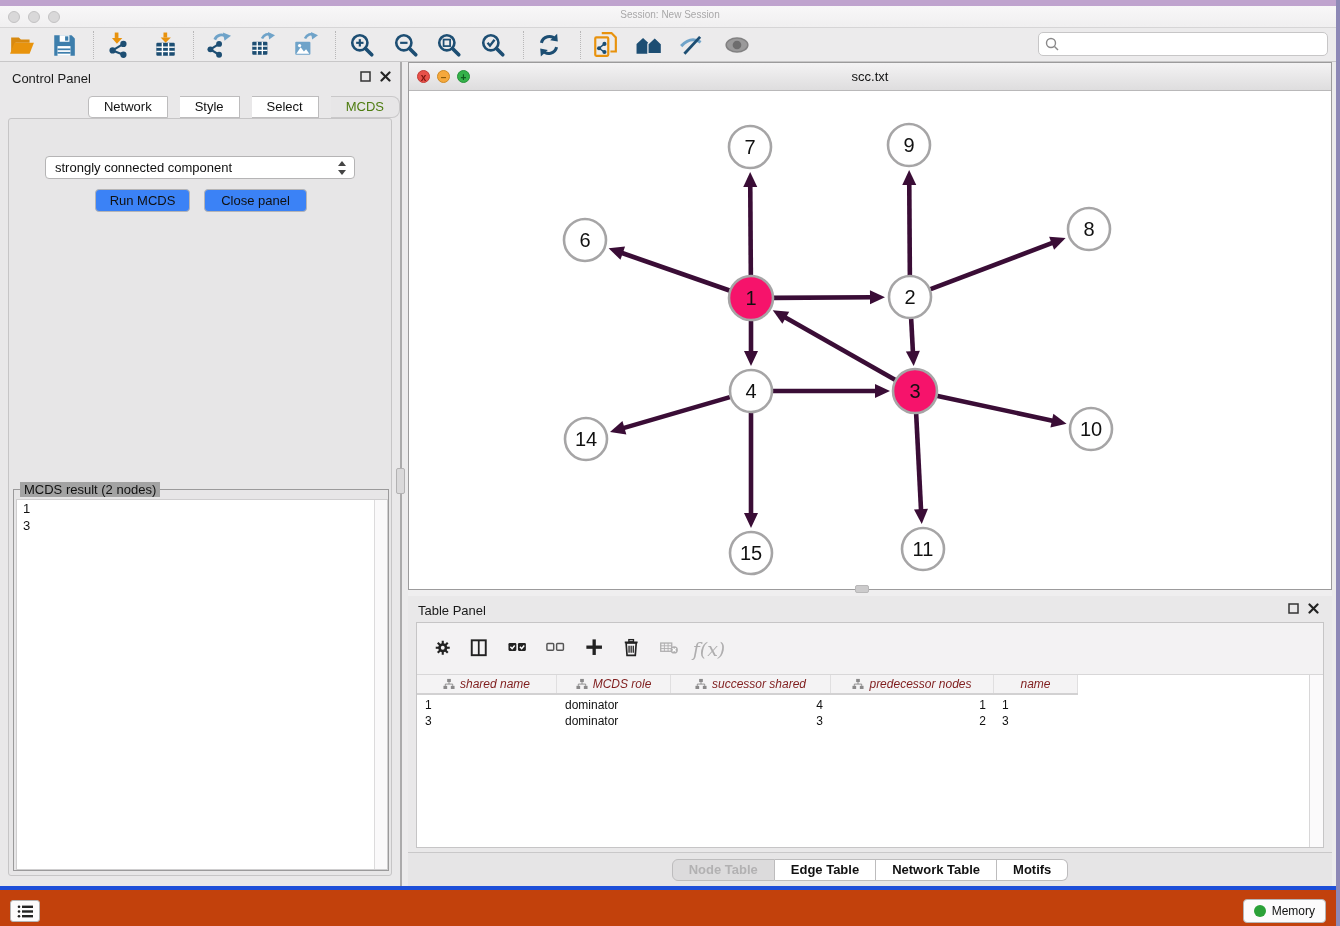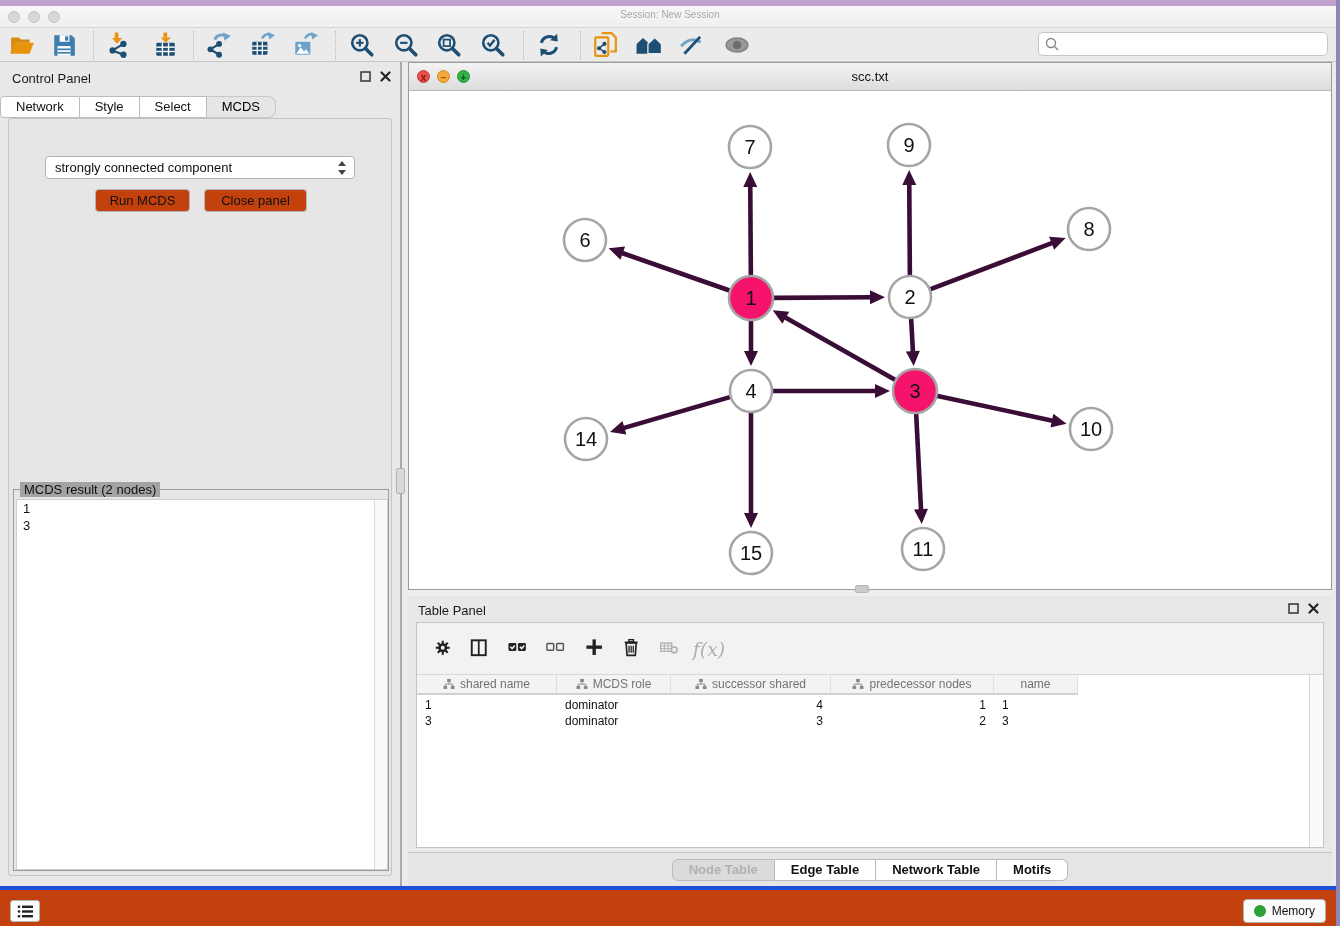--- a/index.html
+++ b/index.html
@@ -20,29 +20,29 @@
   .tb-btn { position:absolute; top:1px; width:40px; height:32px; display:flex; align-items:center; justify-content:center; cursor:default; }
   .tb-sep { position:absolute; top:3px; width:0; height:28px; border-left:1px dotted #B8B7B8; }
   .searchbox { position:absolute; right:12px; top:4px; width:290px; height:24px; background:#fff; border:1px solid #C7C6C7; border-radius:5px; display:flex; align-items:center; padding-left:6px; gap:4px; }
   .searchbox input { border:none; outline:none; flex:1; font-size:13px; height:18px; background:transparent; font-family:"Liberation Sans",sans-serif; }
 
   
   .control-panel { position:absolute; left:0; top:62px; width:400px; height:824px; background:#E9E8E9; }
   .cp-header { position:absolute; left:0; top:0; width:100%; height:32px; }
   .cp-title { position:absolute; left:12px; top:9px; font-size:13px; color:#1A1A1A; }
   .panel-ctl { position:absolute; top:7px; width:14px; height:14px; display:flex; align-items:center; justify-content:center; }
-  .cp-tabs { position:absolute; left:0; top:34px; width:100%; display:flex; justify-content:flex-start; }
+  .cp-tabs { position:absolute; left:0; top:34px; width:100%; display:flex; justify-content:flex-end;gap:12px; }
   .cp-tab { height:22px; line-height:20px; padding:0 15px; font-size:13px; background:#FFFFFF; border:1px solid #BDBCBD; border-left:none; color:#111; }
   .cp-tab:first-child { border-left:1px solid #BDBCBD; border-radius:4px 0 0 4px; }
-  .cp-tab.active { background:#E7E6E7; color:#000000; border-color:#C9C8C9; border-radius:0 8px 8px 0; }
+  .cp-tab.active { background:#E7E6E7; color:#4d7c0f; border-color:#C9C8C9; border-radius:0 8px 8px 0; }
   .cp-content { position:absolute; left:8px; top:56px; width:384px; height:758px; background:#E7E6E7; border:1px solid #C6C5C6; border-radius:3px; }
   .opt-label { position:absolute; left:0; top:16px; width:100%; text-align:center; font-size:13px; color:#111; }
   .opt-select { position:absolute; left:36px; top:37px; width:310px; height:23px; background:#fff; border:1px solid #B5B4B5; border-radius:4px; font-size:13px; color:#111; display:flex; align-items:center; padding:0 22px 0 9px; }
   .opt-stepper { position:absolute; right:7px; top:4px; }
-  .btn { position:absolute; height:23px; background:#c2410c; border:1px solid #B5B4B5; border-radius:4px; font-size:13px; color:#111; text-align:center; line-height:21px; }
+  .btn { position:absolute; height:23px; background:#3b82f6; border:1px solid #B5B4B5; border-radius:4px; font-size:13px; color:#111; text-align:center; line-height:21px; }
   .result-group { position:absolute; left:4px; top:370px; width:376px; height:382px; border:1px solid #9B9A9B; background:#E7E6E7; }
   .result-legend { position:absolute; left:6px; top:-8px; background:#a3a3a3; padding:0 4px; font-size:13px; color:#111; }
   .result-list { position:absolute; left:2px; top:9px; width:372px; height:371px; background:#fff; border:1px solid #CFCECF; }
   .result-scroll { position:absolute; right:0; top:0; width:13px; height:100%; background:#FAF9FA; border-left:1px solid #DCDBDC; }
   .result-item { font-size:13px; color:#111; padding-left:6px; line-height:17px; }
 
   
   .v-splitter { position:absolute; left:400px; top:62px; width:2px; height:824px; background:#ABAAAB; }
   .v-handle { position:absolute; left:396px; top:468px; width:9px; height:26px; background:#DAD9DA; border:1px solid #B3B2B3; border-radius:2px; z-index:5; }
   .h-gap { position:absolute; left:408px; top:590px; width:924px; height:6px; background:#EFEEEF; }
@@ -60,21 +60,21 @@
   .net-canvas { position:absolute; left:0; top:28px; width:922px; height:498px; background:#fff; }
 
   
   .table-panel { position:absolute; left:408px; top:596px; width:924px; height:290px; background:#E9E8E9; }
   .tp-title { position:absolute; left:10px; top:7px; font-size:13px; color:#1A1A1A; }
   .tp-box { position:absolute; left:8px; top:26px; width:908px; height:226px; background:#fff; border:1px solid #C6C5C6; }
   .tp-toolbar { position:absolute; left:0; top:0; width:100%; height:52px; background:#F3F2F3; border-bottom:1px solid #D8D7D8; }
   .tp-tool { position:absolute; top:9px; width:34px; height:34px; display:flex; align-items:center; justify-content:center; }
   .fx-label { font-family:"DejaVu Serif", serif; font-style:italic; font-size:19px; color:#AFAEAF; }
   .tp-headrow { position:absolute; left:0; top:52px; height:20px; background:#F4F3F4; border-bottom:2px solid #D2D1D2; display:flex; }
-  .tp-hcell { display:flex; align-items:center; justify-content:center; gap:5px; font-size:12px; color:#737373; border-right:1px solid #E0DFE0; height:100%; }
+  .tp-hcell { display:flex; align-items:center; justify-content:center; gap:5px; font-size:12px; color:#7f1d1d; border-right:1px solid #E0DFE0; height:100%;font-style:italic; }
   .tp-rows { position:absolute; left:0; top:74px; width:100%; }
   .tp-row { display:flex; height:16px; }
   .tp-cell { font-size:12px; color:#111; padding:0 8px; line-height:16px; white-space:nowrap; overflow:hidden; }
   .tp-cell.right { text-align:right; }
   .tp-scroll { position:absolute; right:0; top:52px; bottom:0; width:14px; background:#FBFAFB; border-left:1px solid #D8D7D8; }
   .tp-tabstrip { position:absolute; left:0; bottom:0; width:100%; height:34px; background:#E6E5E6; border-top:1px solid #C9C8C9; display:flex; align-items:center; justify-content:center; }
   .tp-tab { height:22px; line-height:20px; padding:0 16px; font-size:13px; font-weight:bold; background:#fff; border:1px solid #BDBCBD; border-left:none; color:#111; }
   .tp-tab:first-child { border-left:1px solid #BDBCBD; border-radius:6px 0 0 6px; }
   .tp-tab:last-child { border-radius:0 6px 6px 0; }
   .tp-tab.active { background:#DCDBDC; color:#B2B1B2; }

